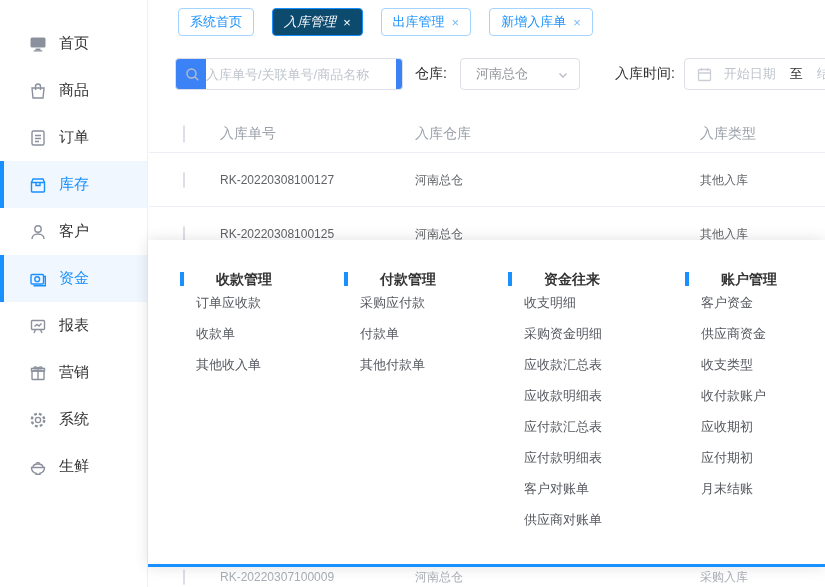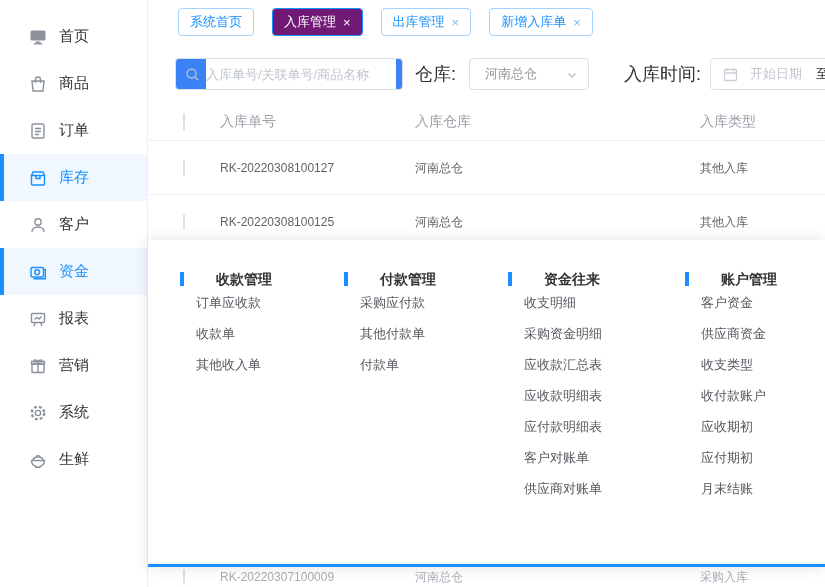--- a/index.html
+++ b/index.html
@@ -11,55 +11,55 @@
   .sidebar { position:absolute; left:0; top:0; width:148px; height:587px;
     background:#fff; border-right:1px solid #f0f0f0; z-index:5; }
   .side-item { position:relative; height:47px; display:flex; align-items:center;
     padding-left:28px; cursor:pointer; color:#333; font-size:15px; }
   .side-item .s-icon { width:20px; height:20px; margin-right:11px; display:flex;
     align-items:center; justify-content:center; color:#8b919c; }
   .side-item.active { background:#f0f7fe; color:#1890ff; }
   .side-item.active .s-icon { color:#1890ff; }
   .side-item.active::before { content:""; position:absolute; left:0; top:0;
     width:4px; height:100%; background:#1890ff; }
-  .side-list { padding-top:13px; }
+  .side-list { padding-top:20px; }
 
   
   .tabbar { position:absolute; left:178px; top:8px; display:flex; gap:18px; z-index:2; }
   .tab { height:28px; display:inline-flex; align-items:center; padding:0 11px;
     border:1px solid #a3d3ff; border-radius:4px; color:#1890ff; font-size:13px;
     background:#fff; cursor:pointer; white-space:nowrap; }
   .tab .tab-x { margin-left:7px; font-size:13px; color:#7ab8f5; line-height:1; cursor:pointer; }
-  .tab.active { background:#701a75; border-color:#1890ff; color:#fff; }
+  .tab.active { background:#0c4a6e; border-color:#1890ff; color:#fff;font-style:italic; }
   .tab.active .tab-x { color:#fff; }
 
   
   .filterbar { position:absolute; left:175px; top:58px; height:32px; display:flex;
     align-items:center; z-index:2; white-space:nowrap; }
   .search-box { position:relative; width:228px; height:32px; border:1px solid #dcdfe6;
     border-radius:4px; background:#3b82f6; }
   .search-box input { position:absolute; left:30px; top:0; width:190px; height:30px;
     border:none; outline:none; font-size:13px; color:#333;
     font-family:"Liberation Sans","DejaVu Sans",sans-serif; }
   .search-box input::placeholder { color:#bfc4cc; }
   .search-icon { position:absolute; left:9px; top:8px; color:#b8bdc6; }
-  .flabel { font-size:18px; color:#303133; margin-left:12px; }
+  .flabel { font-size:14px; color:#303133; margin-left:12px; }
   .select-box { position:relative; width:120px; height:32px; border:1px solid #dcdfe6;
     border-radius:4px; margin-left:13px; background:#fff; display:flex; align-items:center;
     padding-left:15px; font-size:13px; color:#909399; cursor:pointer; }
   .select-box .chevron { position:absolute; right:10px; top:10px; color:#b8bdc6; }
   .flabel2 { margin-left:35px; }
   .date-box { position:relative; width:250px; height:32px; border:1px solid #dcdfe6;
     border-radius:4px; margin-left:9px; background:#fff; display:flex; align-items:center;
     font-size:13px; color:#bfc4cc; }
   .date-box .cal-icon { margin:0 12px 0 12px; color:#c9ced6; }
   .date-sep { color:#303133; margin:0 14px; font-size:13px; }
 
   
-  .table-area { position:absolute; left:149px; top:104px; right:0; z-index:1; }
+  .table-area { position:absolute; left:149px; top:116px; right:0; z-index:1; }
   .thead { position:relative; height:37px; border-bottom:1px solid #ebeef5; }
   .trow  { position:relative; height:54px; border-bottom:1px solid #ebeef5; }
   .trow:last-child { border-bottom:none; }
   .cell { position:absolute; top:50%; transform:translateY(-50%); font-size:12px;
     color:#606266; white-space:nowrap; }
   .thead .cell { color:#9a9fa6; color:#9aa0a8; font-size:14px; }
   .c-check { left:34px; } .c-no { left:71px; } .c-wh { left:266px; } .c-type { left:551px; }
   .checkbox { width:14px; height:14px; border:1px solid #dcdfe6; border-radius:2px;
     background:#fff; cursor:pointer; }
   .trow.partial .cell { color:#a9adb5; }
@@ -280,35 +280,36 @@
       </ul>
     </div>
 
     <div class="sec sec2">
       <div class="sec-title">
         <span class="marker"></span>
         <span>付款管理</span>
       </div>
       <ul>
         <li>采购应付款</li>
+        <li>付款单</li>
         <li>其他付款单</li>
-        <li>付款单</li>
       </ul>
     </div>
 
     <div class="sec sec3">
       <div class="sec-title">
         <span class="marker"></span>
         <span>资金往来</span>
       </div>
       <ul>
         <li>收支明细</li>
         <li>采购资金明细</li>
         <li>应收款汇总表</li>
         <li>应收款明细表</li>
+        <li>应付款汇总表</li>
         <li>应付款明细表</li>
         <li>客户对账单</li>
         <li>供应商对账单</li>
       </ul>
     </div>
 
     <div class="sec sec4">
       <div class="sec-title">
         <span class="marker"></span>
         <span>账户管理</span>

